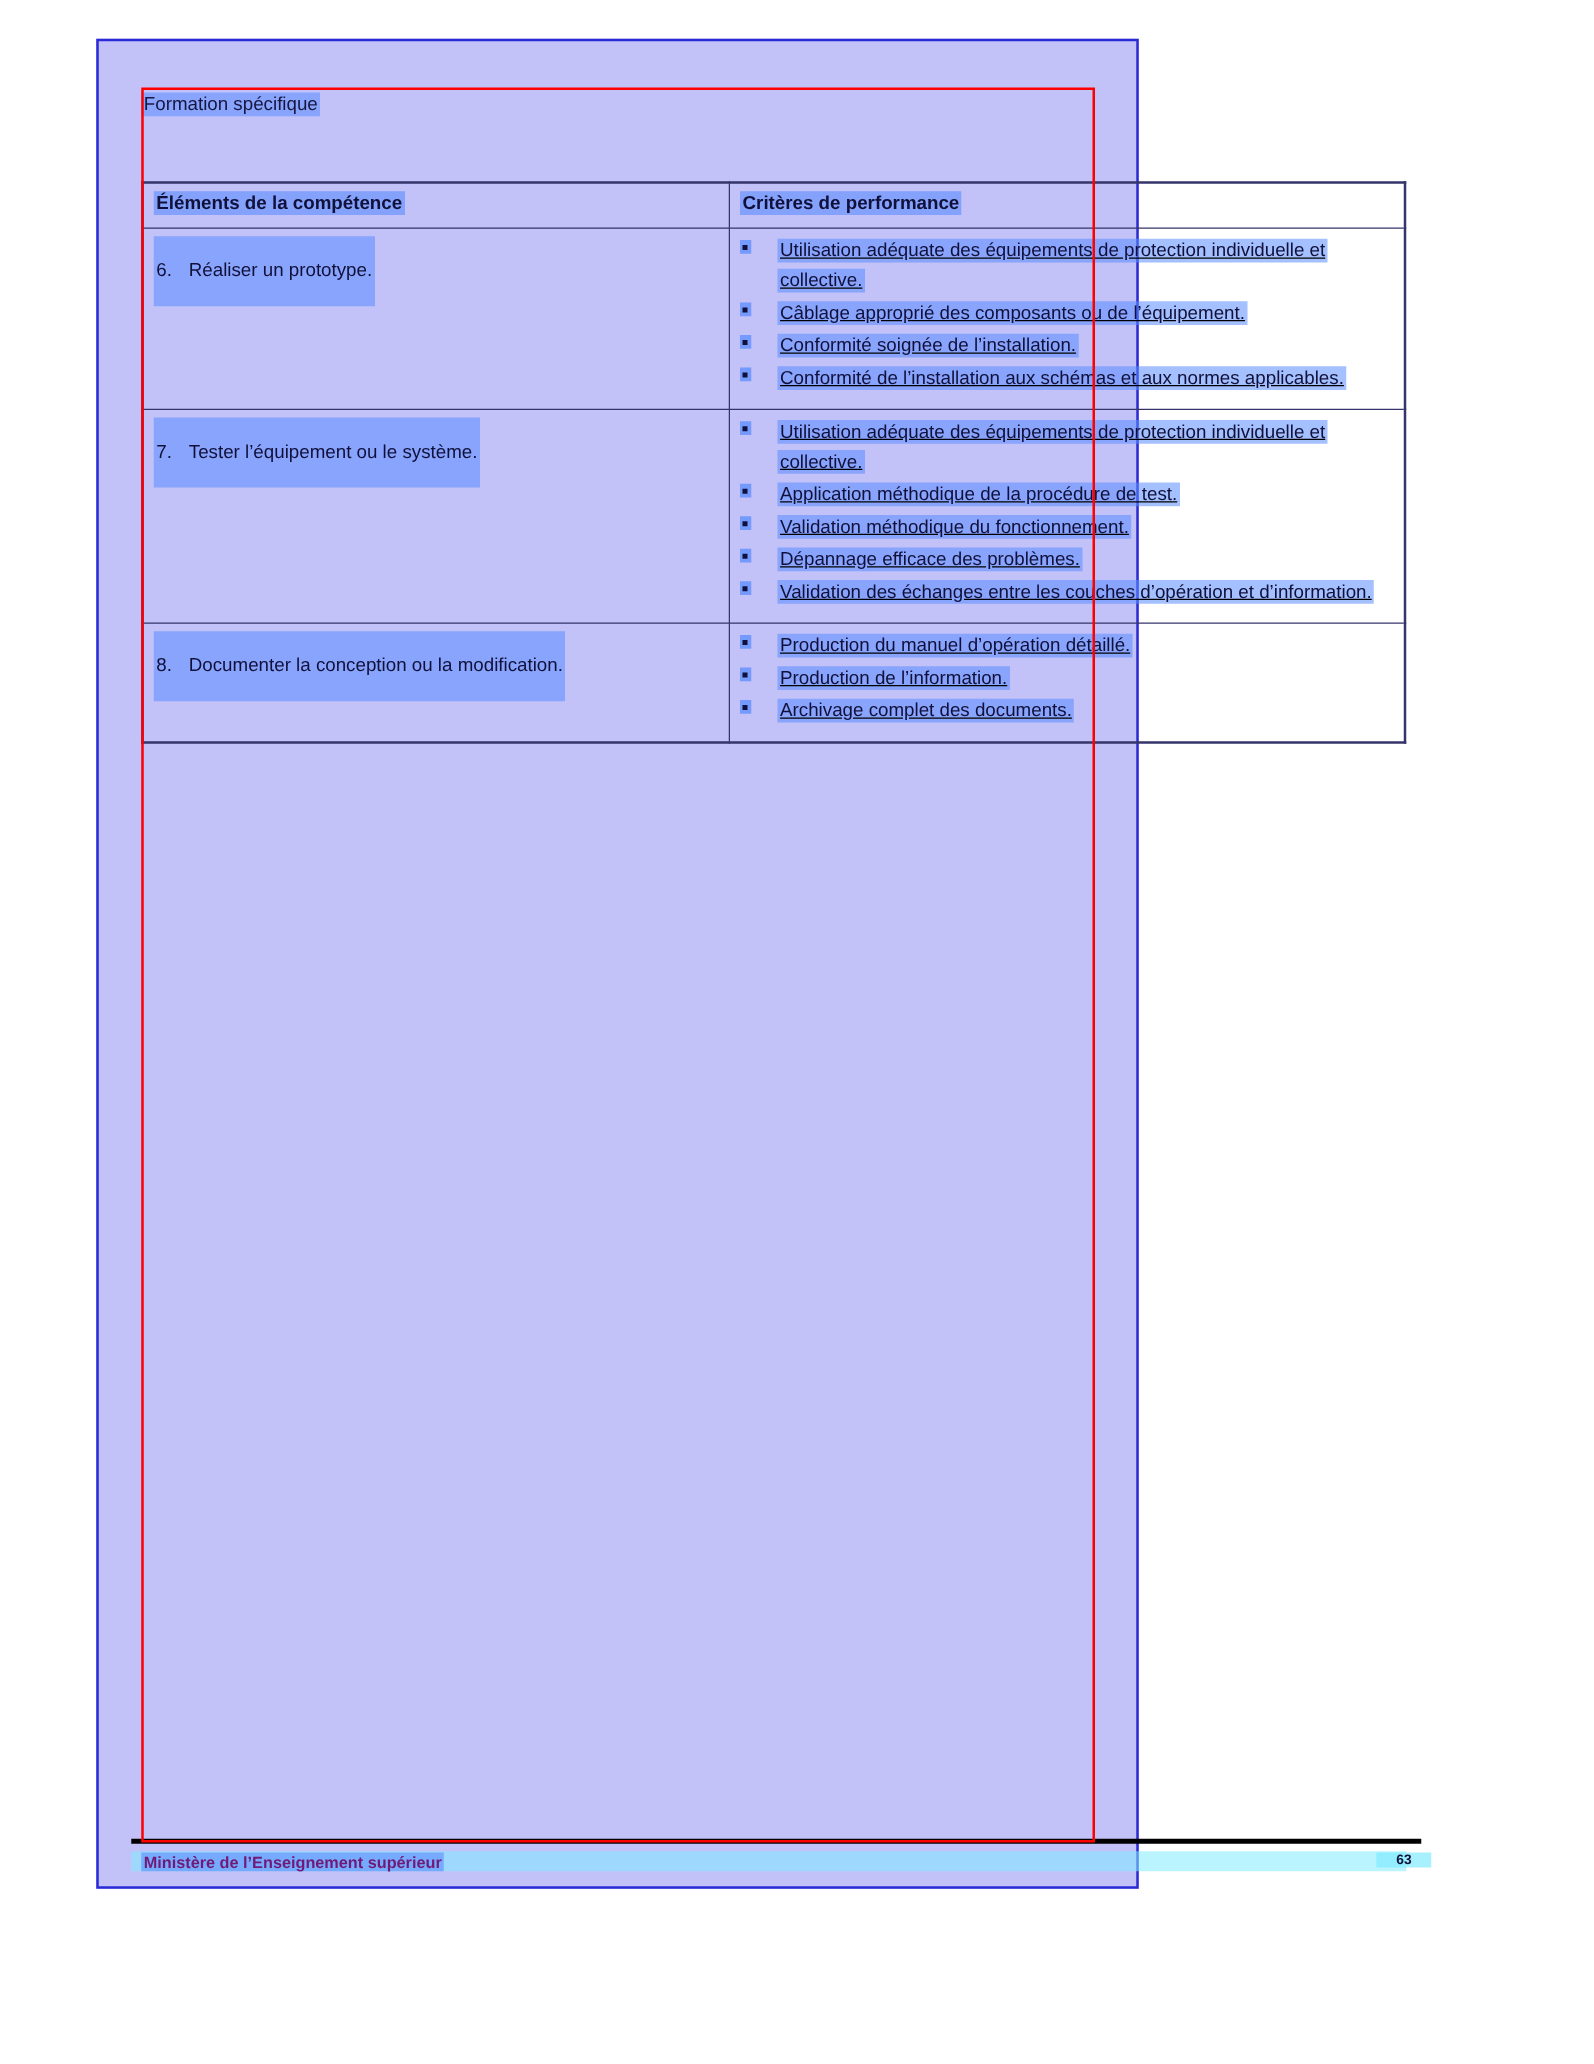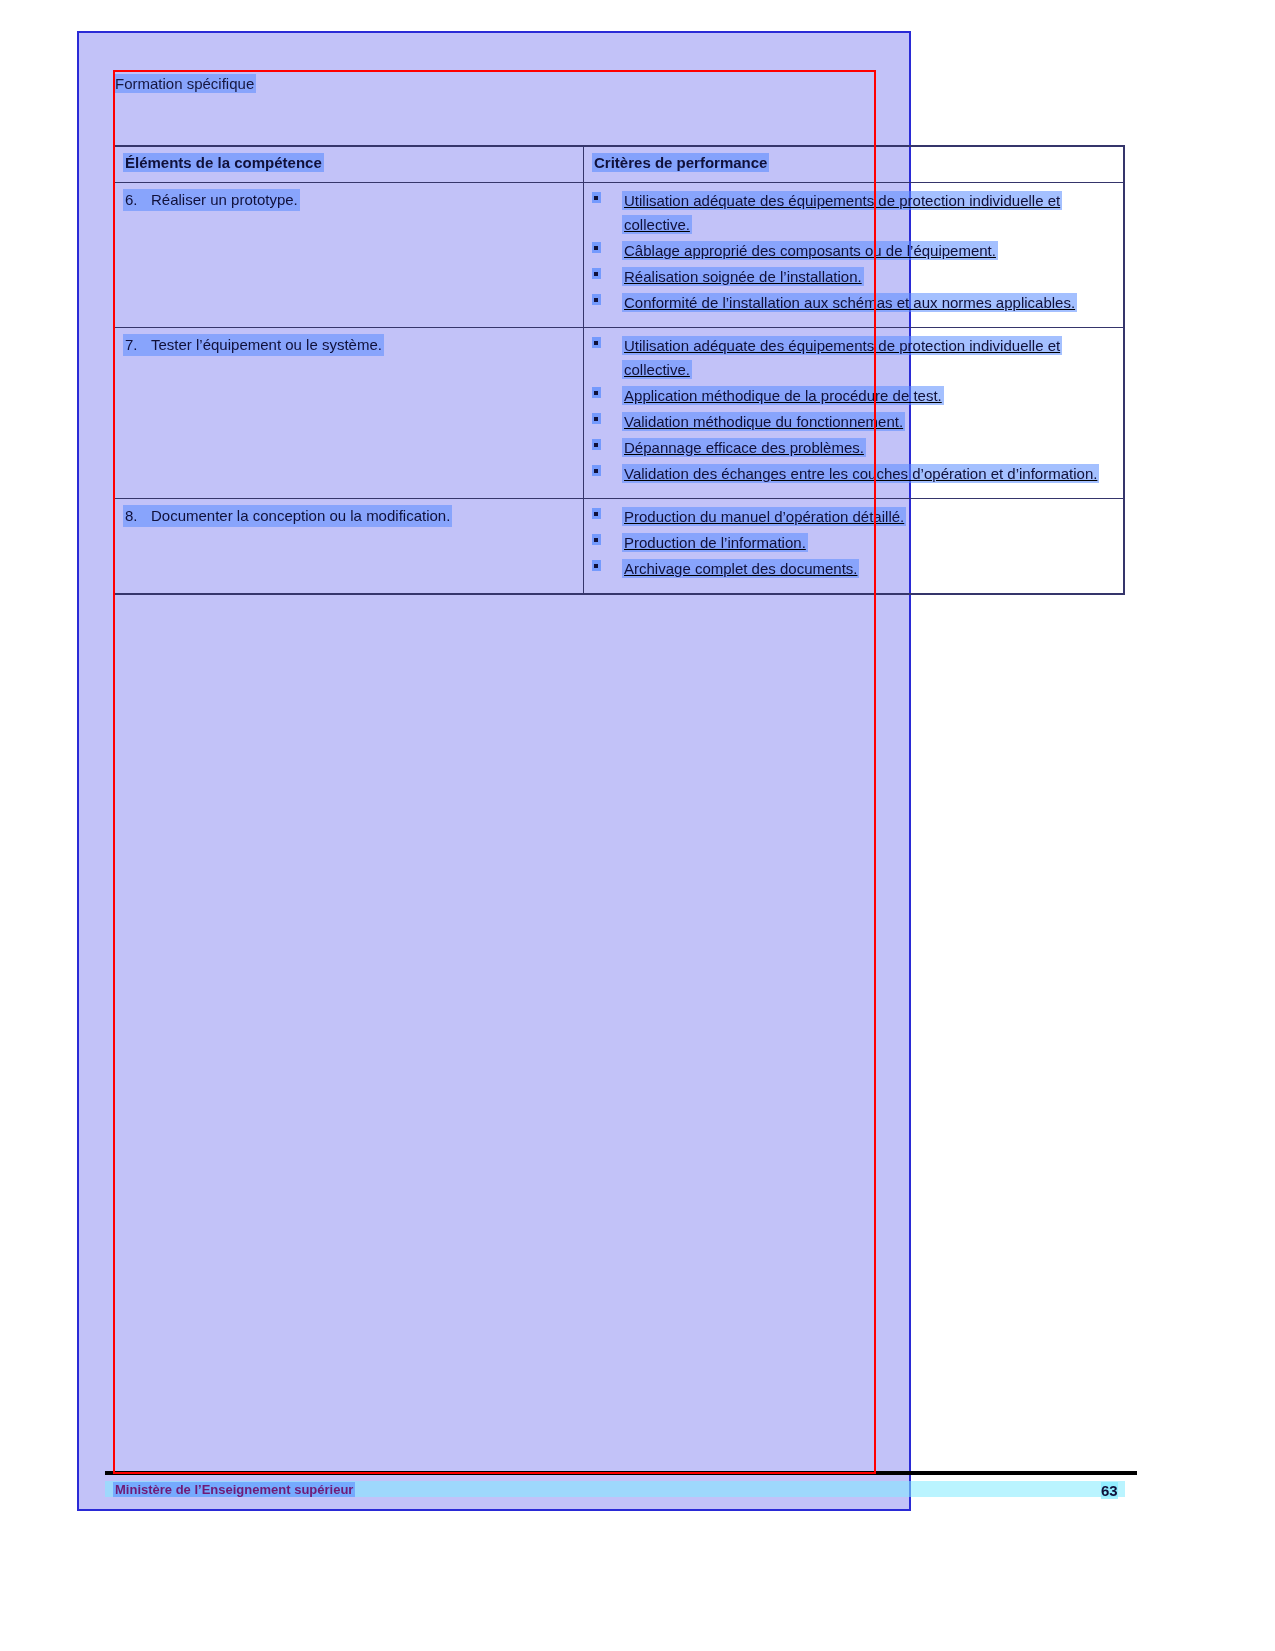--- a/index.html
+++ b/index.html
@@ -78,21 +78,21 @@
     display: inline-block;
     padding: 1px 2px;
   }
   .head-row td { padding-bottom: 8px; }
 
   .elem-text {
     font-size: 15px;
     color: #10103a;
     background: rgba(90, 140, 255, 0.55);
     display: inline-block;
-    padding: 0 2px;
+    padding: 17px 2px;
     line-height: 1.45;
   }
   .elem-num {
     display: inline-block;
     min-width: 26px;
   }
 
   ul.crit {
     list-style: none;
     margin: 0;
@@ -158,25 +158,25 @@
     font-weight: bold;
     color: #701a75;
     background: rgba(90, 140, 255, 0.6);
     padding: 0 2px;
     white-space: nowrap;
   }
   #page-number {
     position: absolute;
     left: 1101px;
     top: 1482px;
-    font-size: 15px;
+    font-size: 11px;
     font-weight: bold;
     color: #10103a;
     background: rgba(130, 235, 255, 0.7);
-    padding: 0 0;
+    padding: 0 16px;
   }
 </style>
 </head>
 <body>
 
 <div id="page-selection"></div>
 
 <div id="doc-header">Formation spécifique</div>
 
 <table id="competence-table">
@@ -191,21 +191,21 @@
   </tr>
 
   <tr>
     <td class="col-left">
       <span class="elem-text"><span class="elem-num">6.</span><span>Réaliser un prototype.</span></span>
     </td>
     <td class="col-right">
       <ul class="crit">
         <li><span class="bullet"></span><span class="txt">Utilisation adéquate des équipements de protection individuelle et collective.</span></li>
         <li><span class="bullet"></span><span class="txt">Câblage approprié des composants ou de l’équipement.</span></li>
-        <li><span class="bullet"></span><span class="txt">Réalisation soignée de l’installation.</span></li>
+        <li><span class="bullet"></span><span class="txt">Conformité soignée de l’installation.</span></li>
         <li><span class="bullet"></span><span class="txt">Conformité de l’installation aux schémas et aux normes applicables.</span></li>
       </ul>
     </td>
   </tr>
 
   <tr>
     <td class="col-left">
       <span class="elem-text"><span class="elem-num">7.</span><span>Tester l’équipement ou le système.</span></span>
     </td>
     <td class="col-right">

